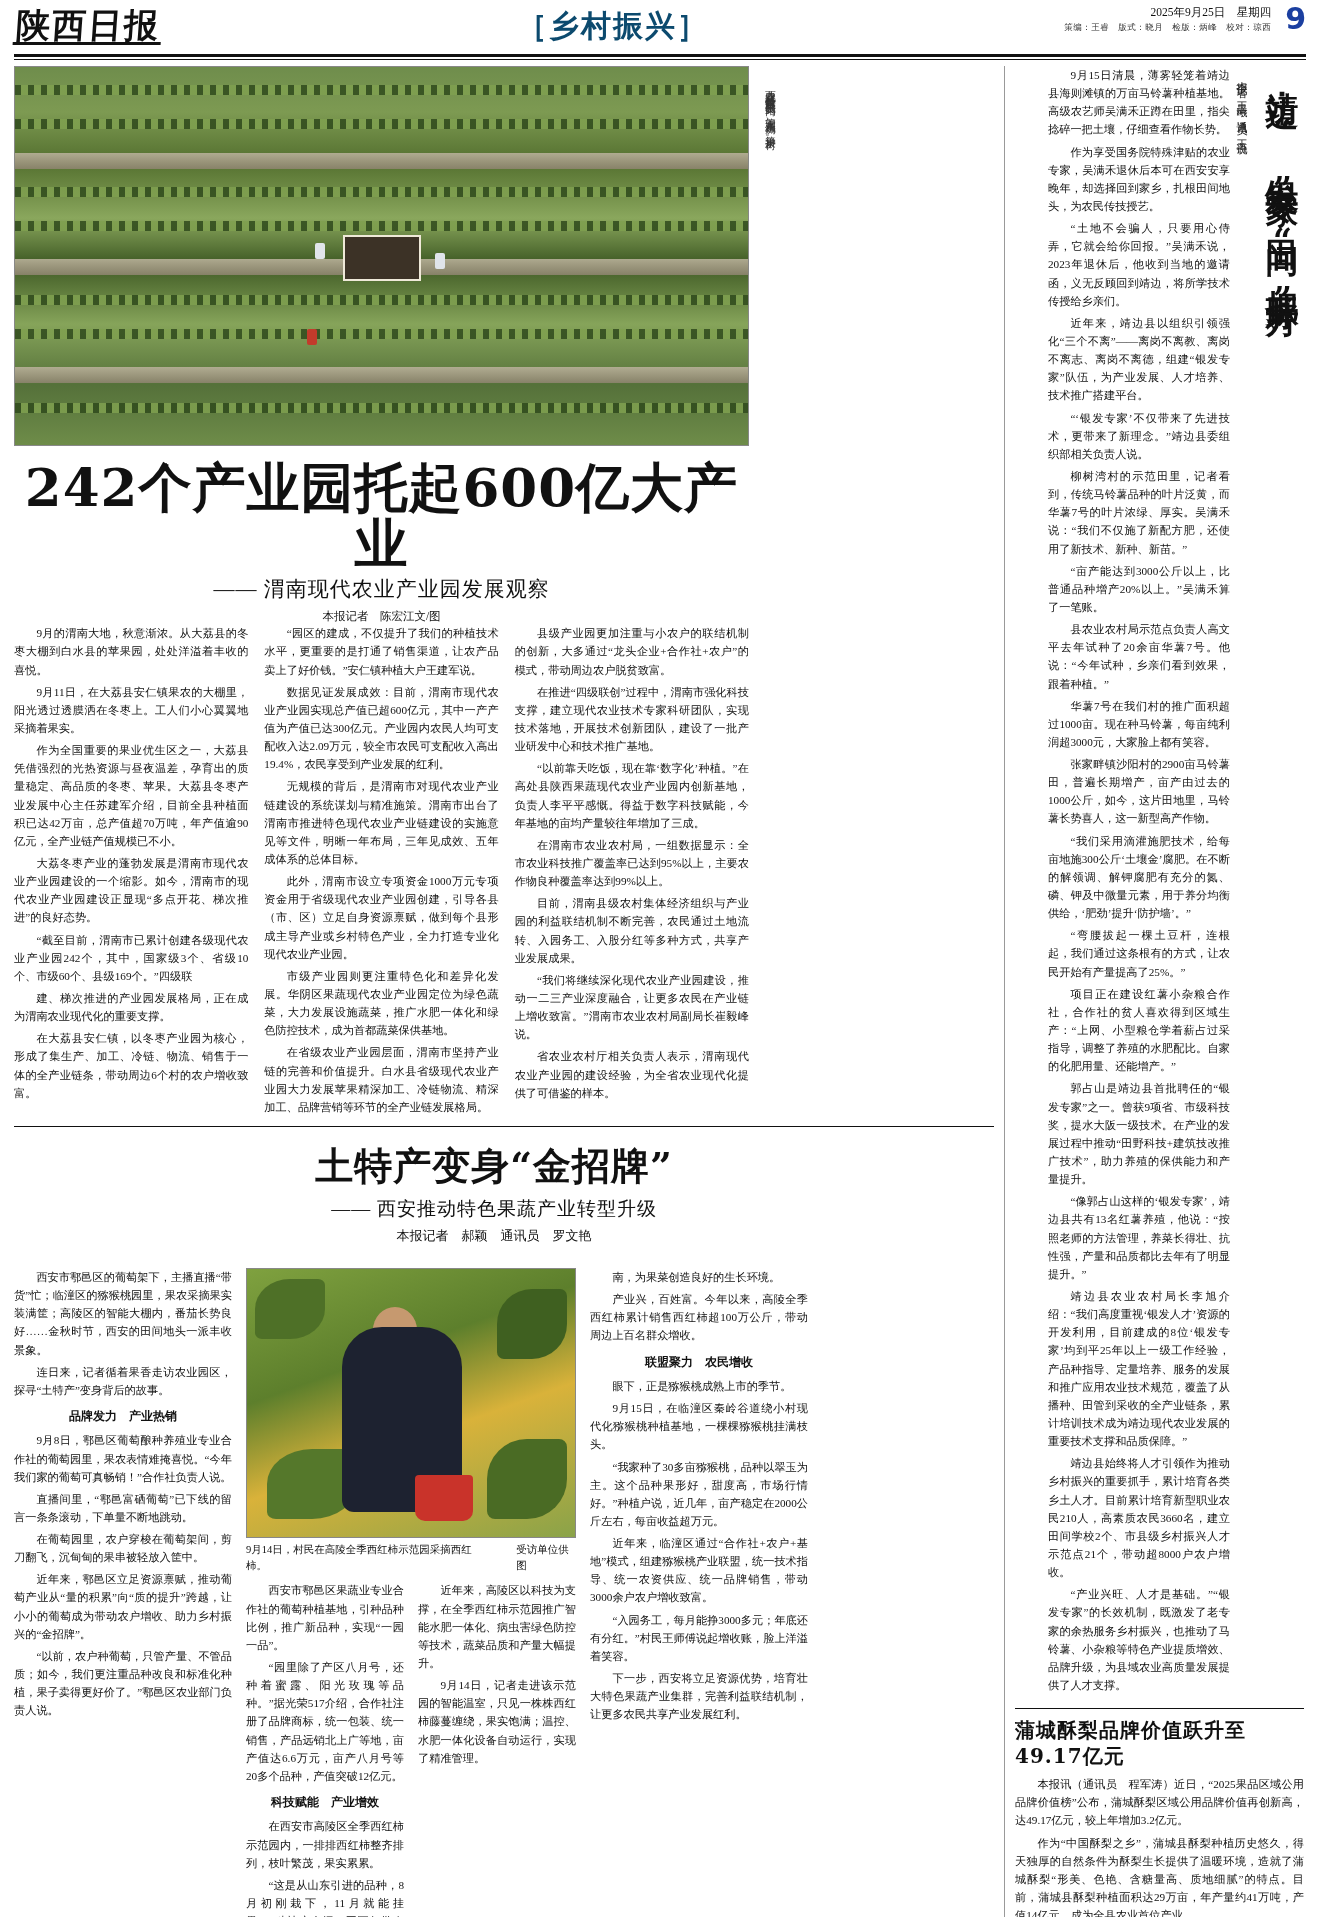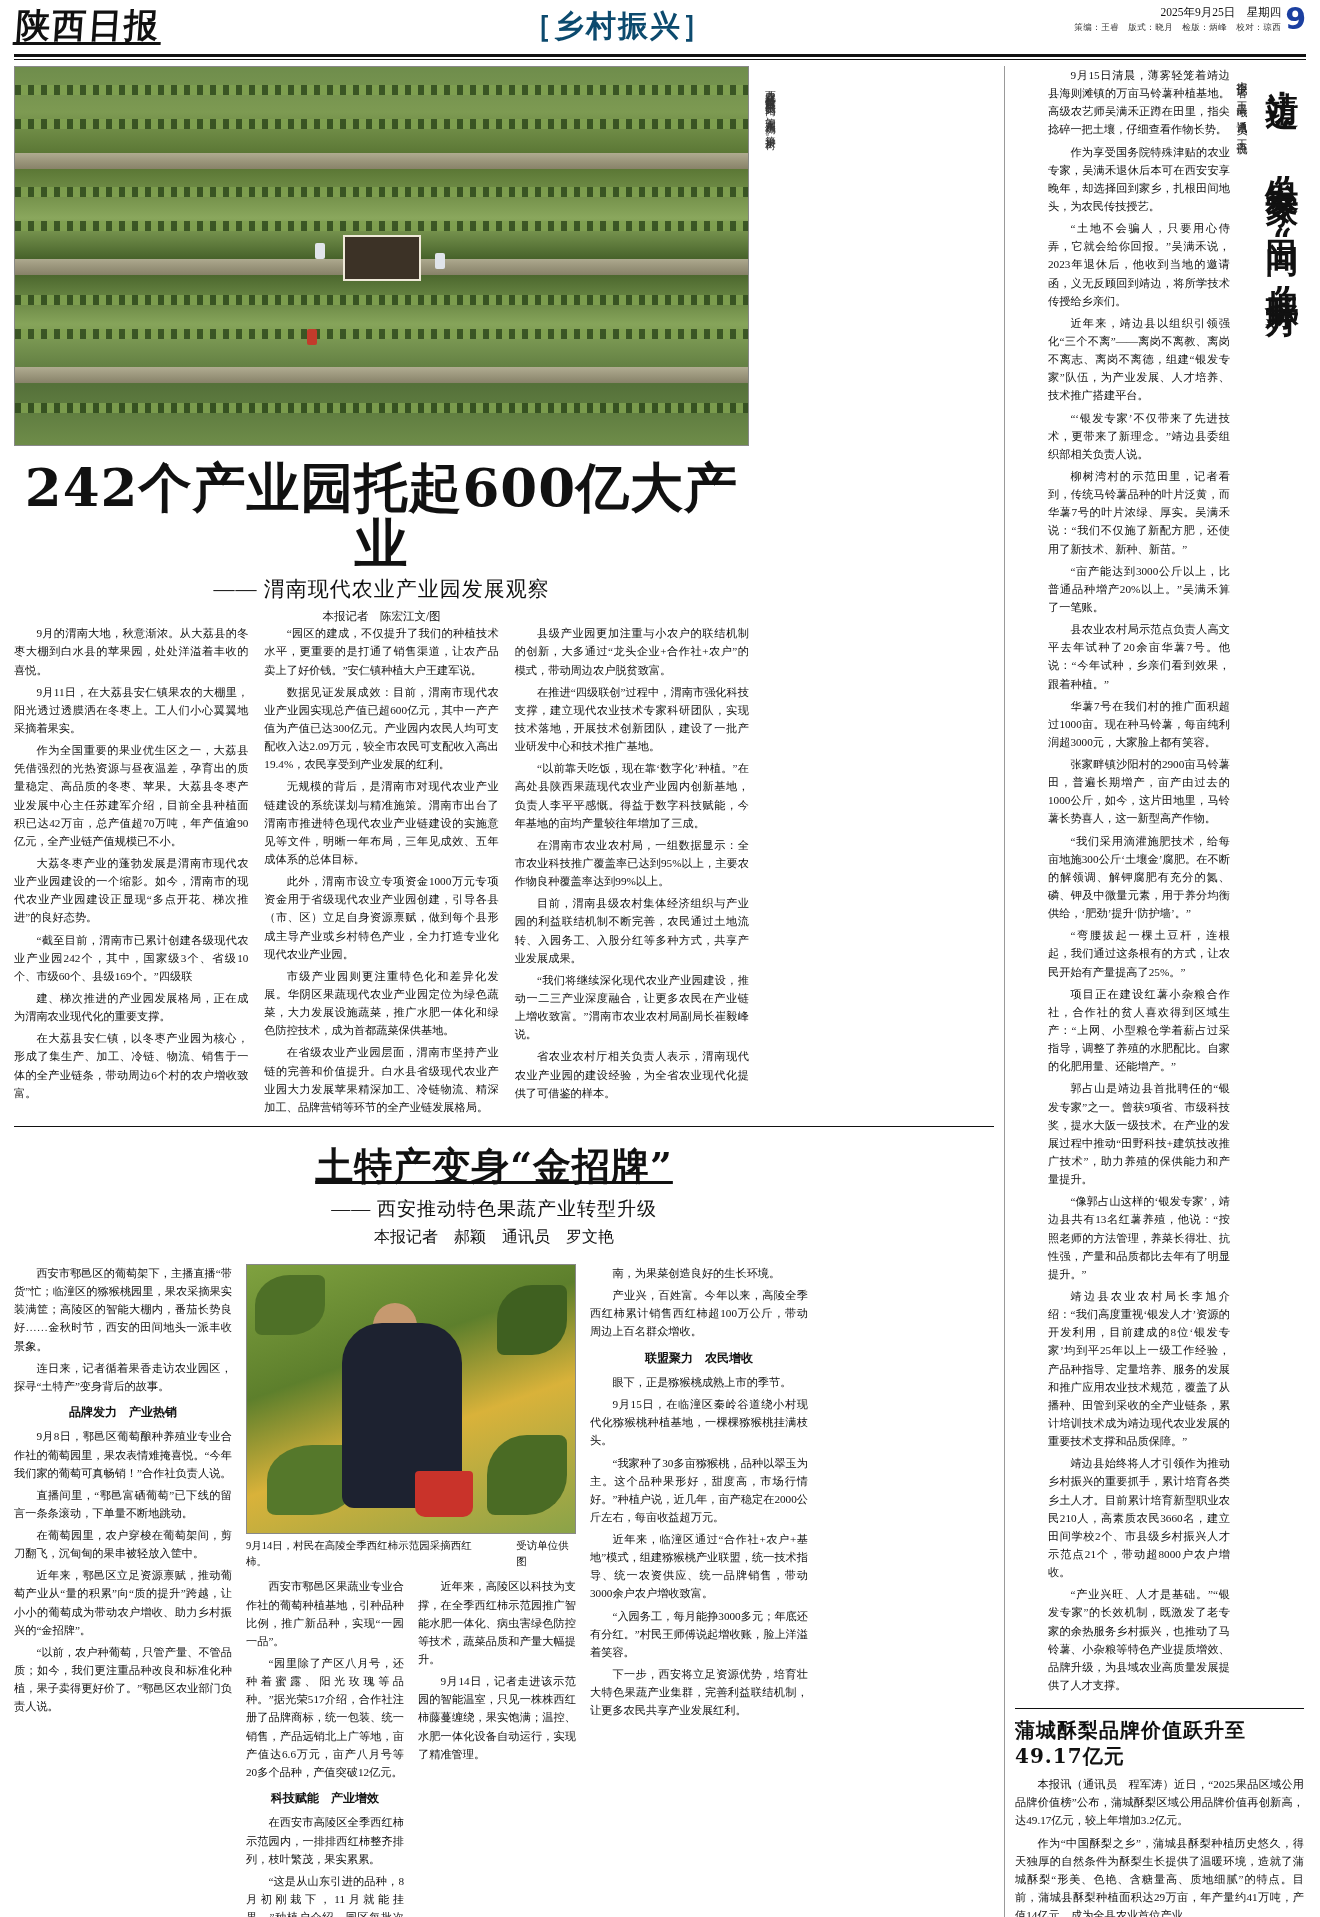--- a/index.html
+++ b/index.html
@@ -26,21 +26,21 @@
     padding:4px 2px 0 2px;
     border-bottom:3px solid #111;
     display:inline-block;
     transform:skewX(-4deg);
   }
   .section-title {
     font-size:30px; font-weight:bold; color:#0c4a6e;
     letter-spacing:2px; margin-top:2px;
     font-family:"DejaVu Serif", serif;
   }
-  .masthead-right { text-align:right; display:flex; align-items:flex-start; gap:0; }
+  .masthead-right { text-align:right; display:flex; align-items:flex-start; gap:10px; }
   .md-lines { text-align:right; line-height:1.5; }
   .md-date { font-size:11.5px; color:#111; }
   .md-credits { font-size:8.5px; color:#333; letter-spacing:0.5px; }
   .page-no {
     font-size:30px; font-weight:bold; color:#1b3fa0;
     font-family:"DejaVu Sans", sans-serif; line-height:1;
     padding-left:4px;
   }
   .rule-thick { height:3px; background:#111; margin:2px 0 0 0; }
   .rule-thin { height:1px; background:#111; margin:2px 0 6px 0; }
@@ -98,24 +98,23 @@
     text-align:justify; text-indent:2em;
   }
   .body-text p.sub { font-weight:bold; text-indent:0; text-align:center; margin:8px 0 5px; font-size:12px; }
 
   
   .feature2 { margin-top:14px; width:960px; }
   h2.headline2 {
     font-family:"DejaVu Serif", serif;
     font-size:38px; font-weight:bold; text-align:center; margin:6px 0 4px;
     letter-spacing:1px;
-    text-decoration:underline;
   }
   .subhead2 { font-size:19px; text-align:center; margin:0 0 5px; letter-spacing:1px;}
-  .byline2 { font-size:16px; text-align:center; margin-bottom:16px; }
+  .byline2 { font-size:13px; text-align:center; margin-bottom:23px; }
 
   .f2-grid { display:flex; gap:14px; }
   .f2-col { width:218px; }
   .f2-photo-col { width:330px; }
   .photo2 {
     width:330px; height:270px; position:relative; overflow:hidden; border:1px solid #888;
     background:linear-gradient(160deg,#7fa13f 0%,#5d7f2c 35%,#d9b23a 60%,#8aa349 100%);
   }
   .photo2 .leafA, .photo2 .leafB {
     position:absolute; border-radius:50% 10% 50% 10%;

